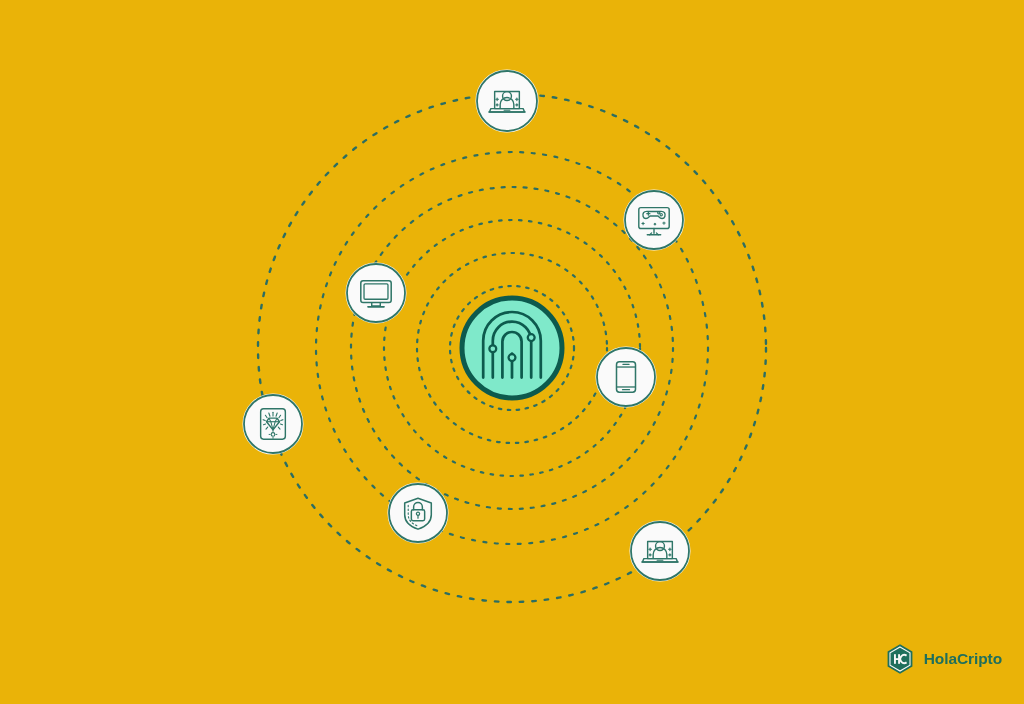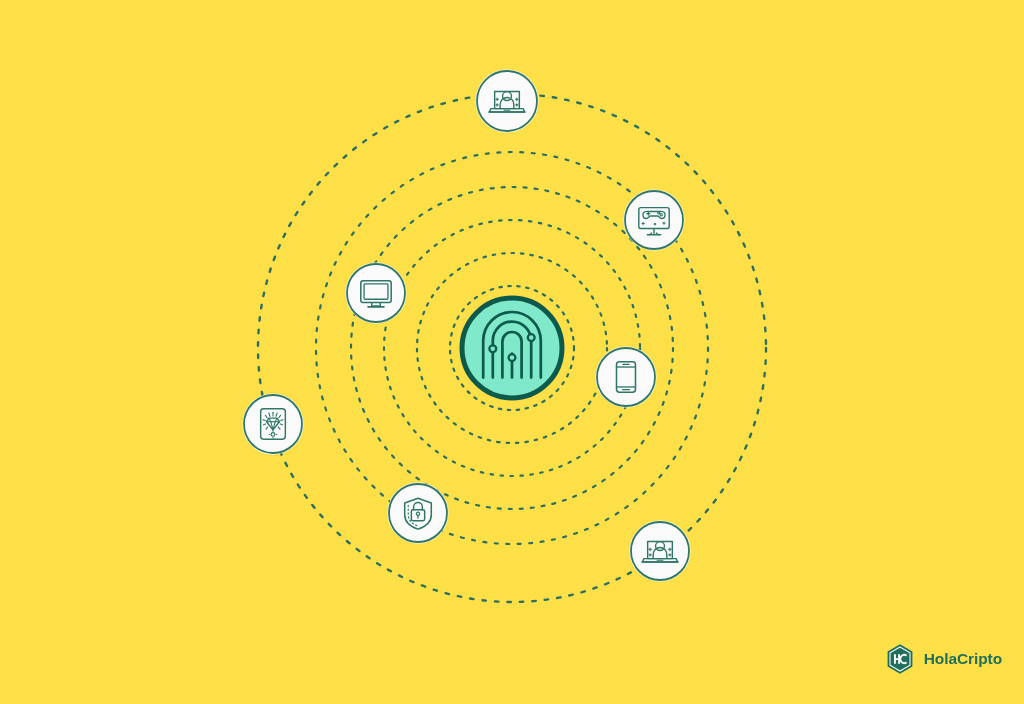--- a/index.html
+++ b/index.html
@@ -8,21 +8,21 @@
     padding: 0;
     background: #ffffff;
   }
   body {
     font-family: "Liberation Sans", sans-serif;
   }
   #canvas {
     position: relative;
     width: 1024px;
     height: 704px;
-    background: #fde047;
+    background: #eab308;
     overflow: hidden;
   }
   #orbit-svg {
     position: absolute;
     left: 0;
     top: 0;
     width: 1024px;
     height: 704px;
     display: block;
   }

